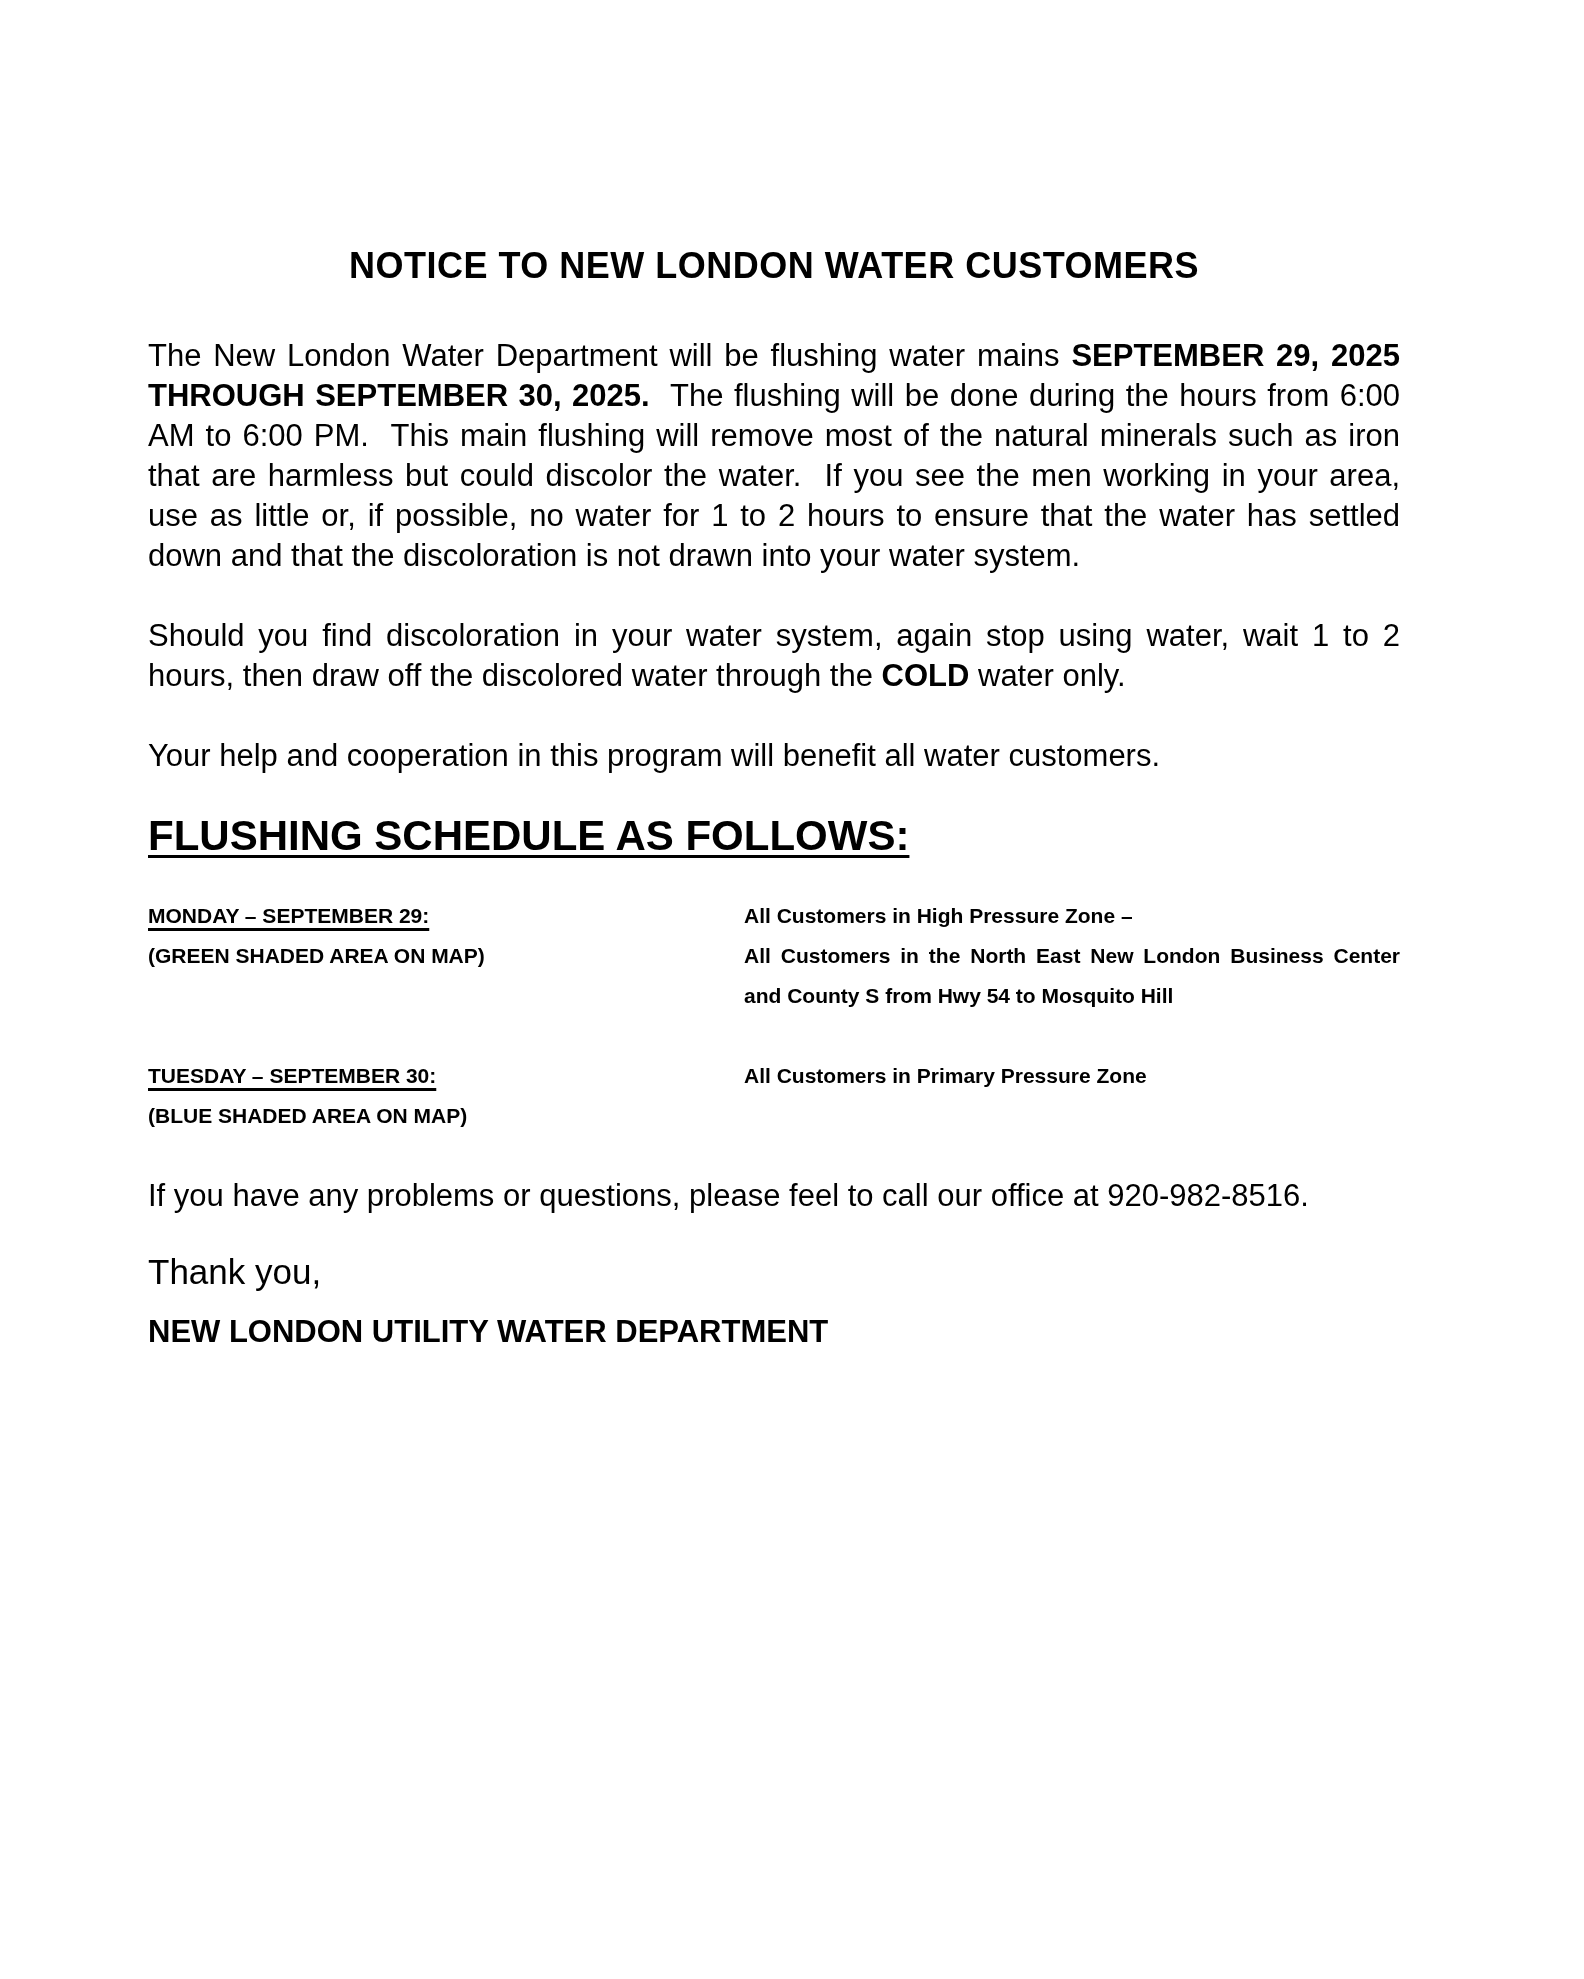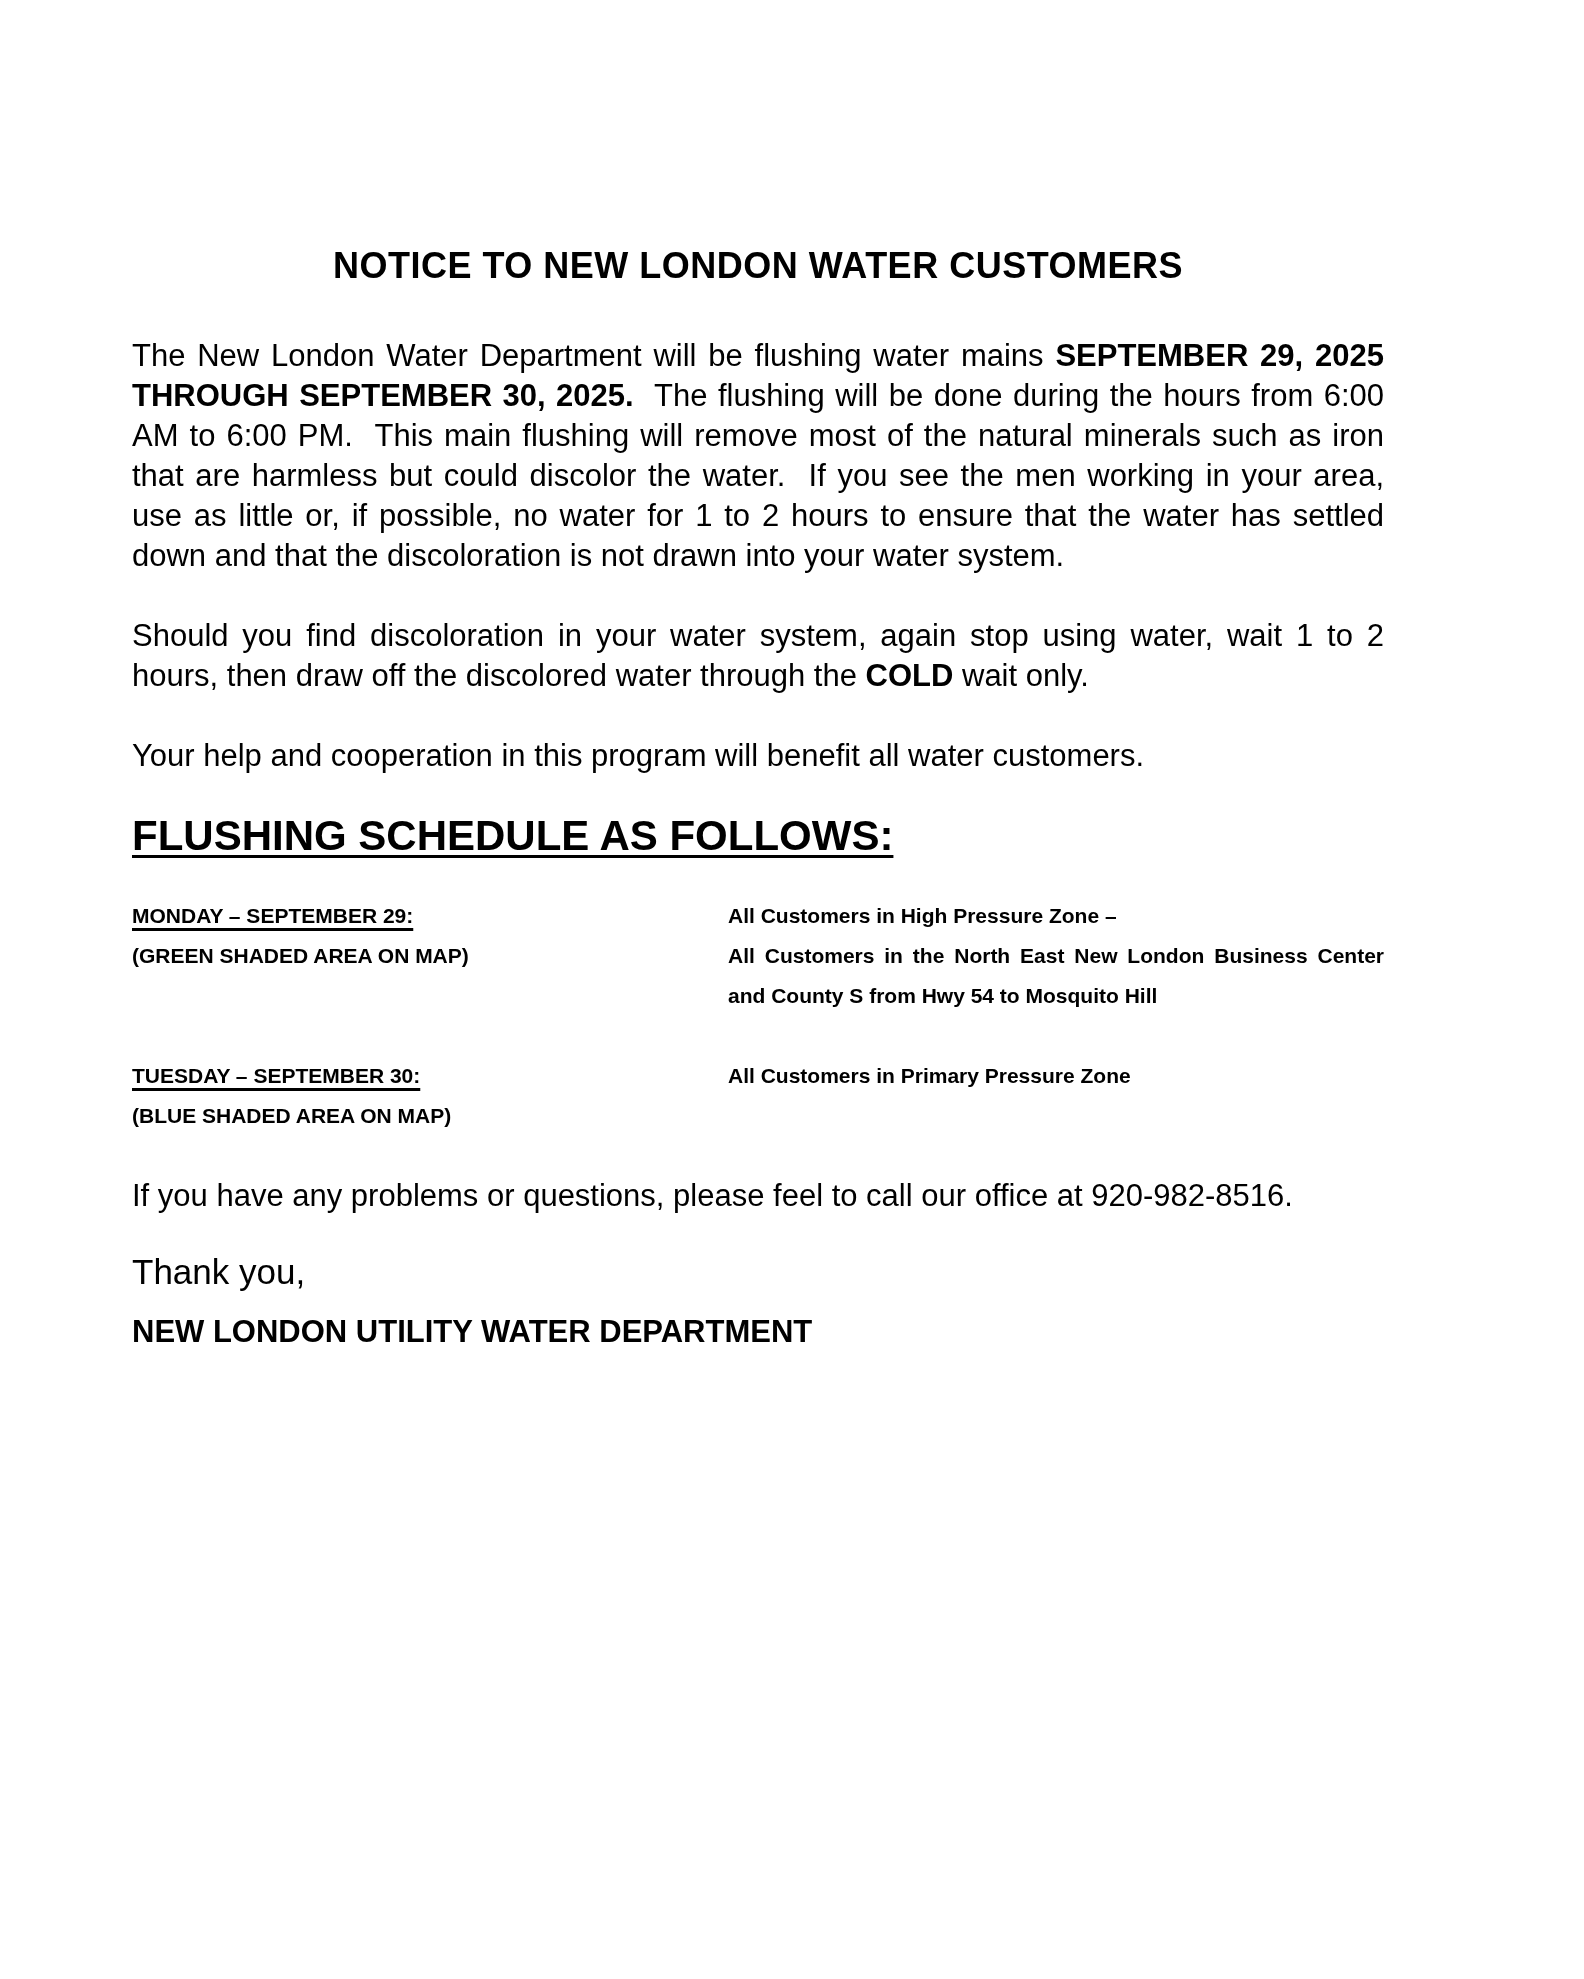--- a/index.html
+++ b/index.html
@@ -11,21 +11,21 @@
     position: relative;
     width: 1584px;
     height: 1979px;
     background: #ffffff;
     color: #000000;
     font-family: "Liberation Sans", sans-serif;
     overflow: hidden;
   }
   .content {
     position: absolute;
-    left: 132px;
+    left: 148px;
     top: 0;
     width: 1252px;
   }
   .doc-title {
     margin-top: 244px;
     text-align: center;
     font-weight: bold;
     font-size: 36px;
     line-height: 44px;
     letter-spacing: 0.5px;
@@ -93,21 +93,21 @@
 </head>
 <body>
 
 <div class="page">
   <div class="content">
 
     <div class="doc-title">NOTICE TO NEW LONDON WATER CUSTOMERS</div>
 
     <p class="para mt-title-gap"><span>The New London Water Department will be flushing water mains </span><span class="bold">SEPTEMBER 29, 2025 THROUGH SEPTEMBER 30, 2025.</span><span>  The flushing will be done during the hours from 6:00 AM to 6:00 PM.  This main flushing will remove most of the natural minerals such as iron that are harmless but could discolor the water.  If you see the men working in your area, use as little or, if possible, no water for 1 to 2 hours to ensure that the water has settled down and that the discoloration is not drawn into your water system.</span></p>
 
-    <p class="para mt-blank"><span>Should you find discoloration in your water system, again stop using water, wait 1 to 2 hours, then draw off the discolored water through the </span><span class="bold">COLD</span><span> wait only.</span></p>
+    <p class="para mt-blank"><span>Should you find discoloration in your water system, again stop using water, wait 1 to 2 hours, then draw off the discolored water through the </span><span class="bold">COLD</span><span> water only.</span></p>
 
     <p class="para mt-blank">Your help and cooperation in this program will benefit all water customers.</p>
 
     <div class="section-heading">
       <span class="underlined">FLUSHING SCHEDULE AS FOLLOWS:</span>
     </div>
 
     <div class="schedule-row">
       <div class="schedule-left">
         <div><span class="underlined">MONDAY – SEPTEMBER 29:</span></div>

